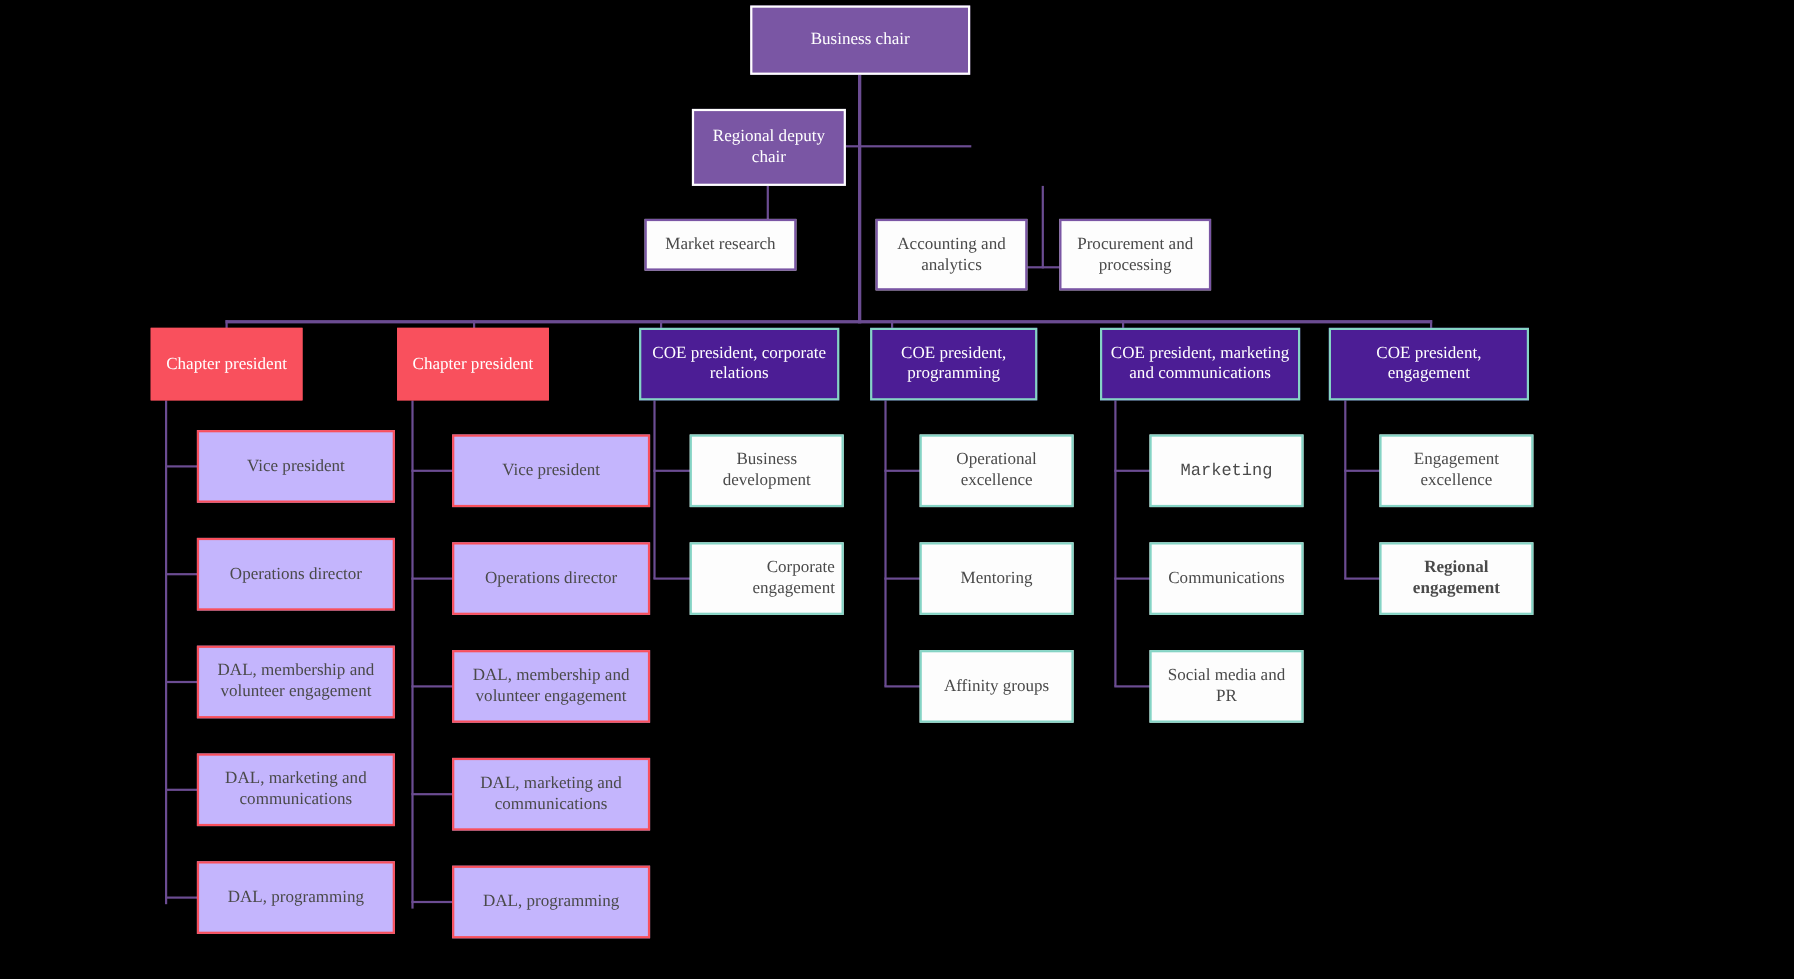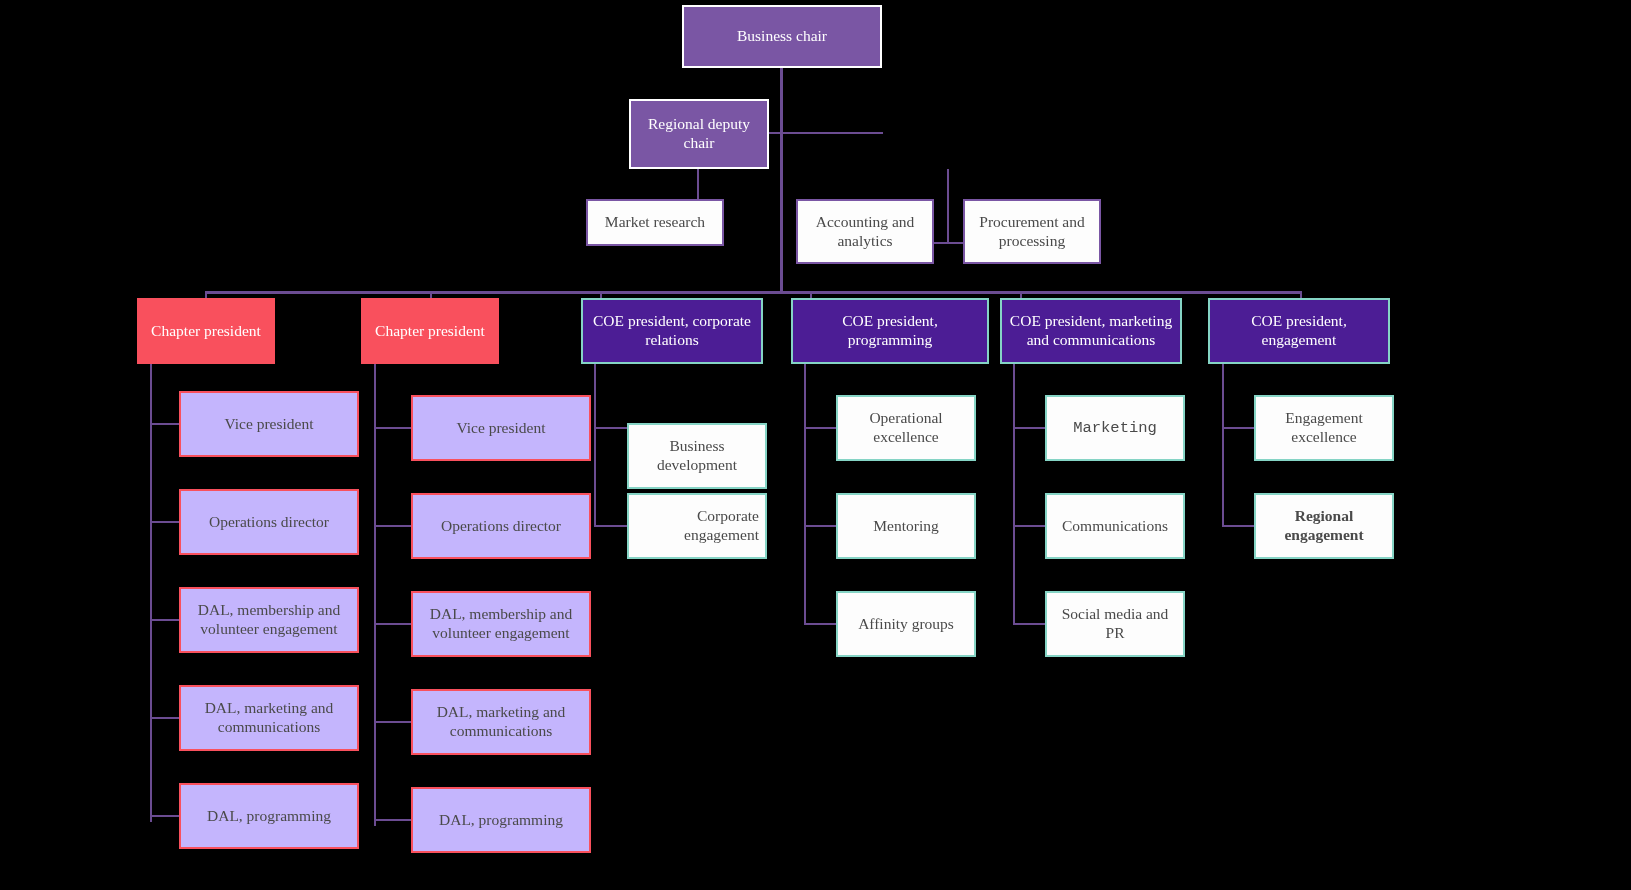--- a/index.html
+++ b/index.html
@@ -106,21 +106,21 @@
   <div class="node n-support" style="left:796px; top:199px; width:138px; height:65px;">Accounting and analytics</div>
 
   <div class="node n-support" style="left:963px; top:199px; width:138px; height:65px;">Procurement and processing</div>
 
   <div class="node n-chapter" style="left:137px; top:298px; width:138px; height:66px;">Chapter president</div>
 
   <div class="node n-chapter" style="left:361px; top:298px; width:138px; height:66px;">Chapter president</div>
 
   <div class="node n-coe" style="left:581px; top:298px; width:182px; height:66px;">COE president, corporate relations</div>
 
-  <div class="node n-coe" style="left:791px; top:298px; width:198px; height:66px;">COE president, programming</div>
+  <div class="node n-coe" style="left:791px; top:298px; width:152px; height:66px;">COE president, programming</div>
 
   <div class="node n-coe" style="left:1000px; top:298px; width:182px; height:66px;">COE president, marketing and communications</div>
 
   <div class="node n-coe" style="left:1208px; top:298px; width:182px; height:66px;">COE president, engagement</div>
 
   <div class="conn" style="left:150px; top:364px; width:2px; height:458px;"></div>
   <div class="conn" style="left:150px; top:423px; width:34px; height:2px;"></div>
   <div class="conn" style="left:150px; top:521px; width:34px; height:2px;"></div>
   <div class="conn" style="left:150px; top:619px; width:34px; height:2px;"></div>
   <div class="conn" style="left:150px; top:717px; width:34px; height:2px;"></div>
@@ -142,21 +142,21 @@
   <div class="node n-chapter-child" style="left:411px; top:395px; width:180px; height:66px;">Vice president</div>
   <div class="node n-chapter-child" style="left:411px; top:493px; width:180px; height:66px;">Operations director</div>
   <div class="node n-chapter-child" style="left:411px; top:591px; width:180px; height:66px;">DAL, membership and volunteer engagement</div>
   <div class="node n-chapter-child" style="left:411px; top:689px; width:180px; height:66px;">DAL, marketing and communications</div>
   <div class="node n-chapter-child" style="left:411px; top:787px; width:180px; height:66px;">DAL, programming</div>
 
   <div class="conn" style="left:594px; top:364px; width:2px; height:162px;"></div>
   <div class="conn" style="left:594px; top:427px; width:34px; height:2px;"></div>
   <div class="conn" style="left:594px; top:525px; width:34px; height:2px;"></div>
 
-  <div class="node n-coe-child" style="left:627px; top:395px; width:140px; height:66px;margin-top:28px;">Business development</div>
+  <div class="node n-coe-child" style="left:627px; top:395px; width:140px; height:66px;">Business development</div>
   <div class="node n-coe-child" style="left:627px; top:493px; width:140px; height:66px;text-align:right;">Corporate engagement</div>
 
   <div class="conn" style="left:804px; top:364px; width:2px; height:260px;"></div>
   <div class="conn" style="left:804px; top:427px; width:34px; height:2px;"></div>
   <div class="conn" style="left:804px; top:525px; width:34px; height:2px;"></div>
   <div class="conn" style="left:804px; top:623px; width:34px; height:2px;"></div>
 
   <div class="node n-coe-child" style="left:836px; top:395px; width:140px; height:66px;">Operational excellence</div>
   <div class="node n-coe-child" style="left:836px; top:493px; width:140px; height:66px;">Mentoring</div>
   <div class="node n-coe-child" style="left:836px; top:591px; width:140px; height:66px;">Affinity groups</div>

